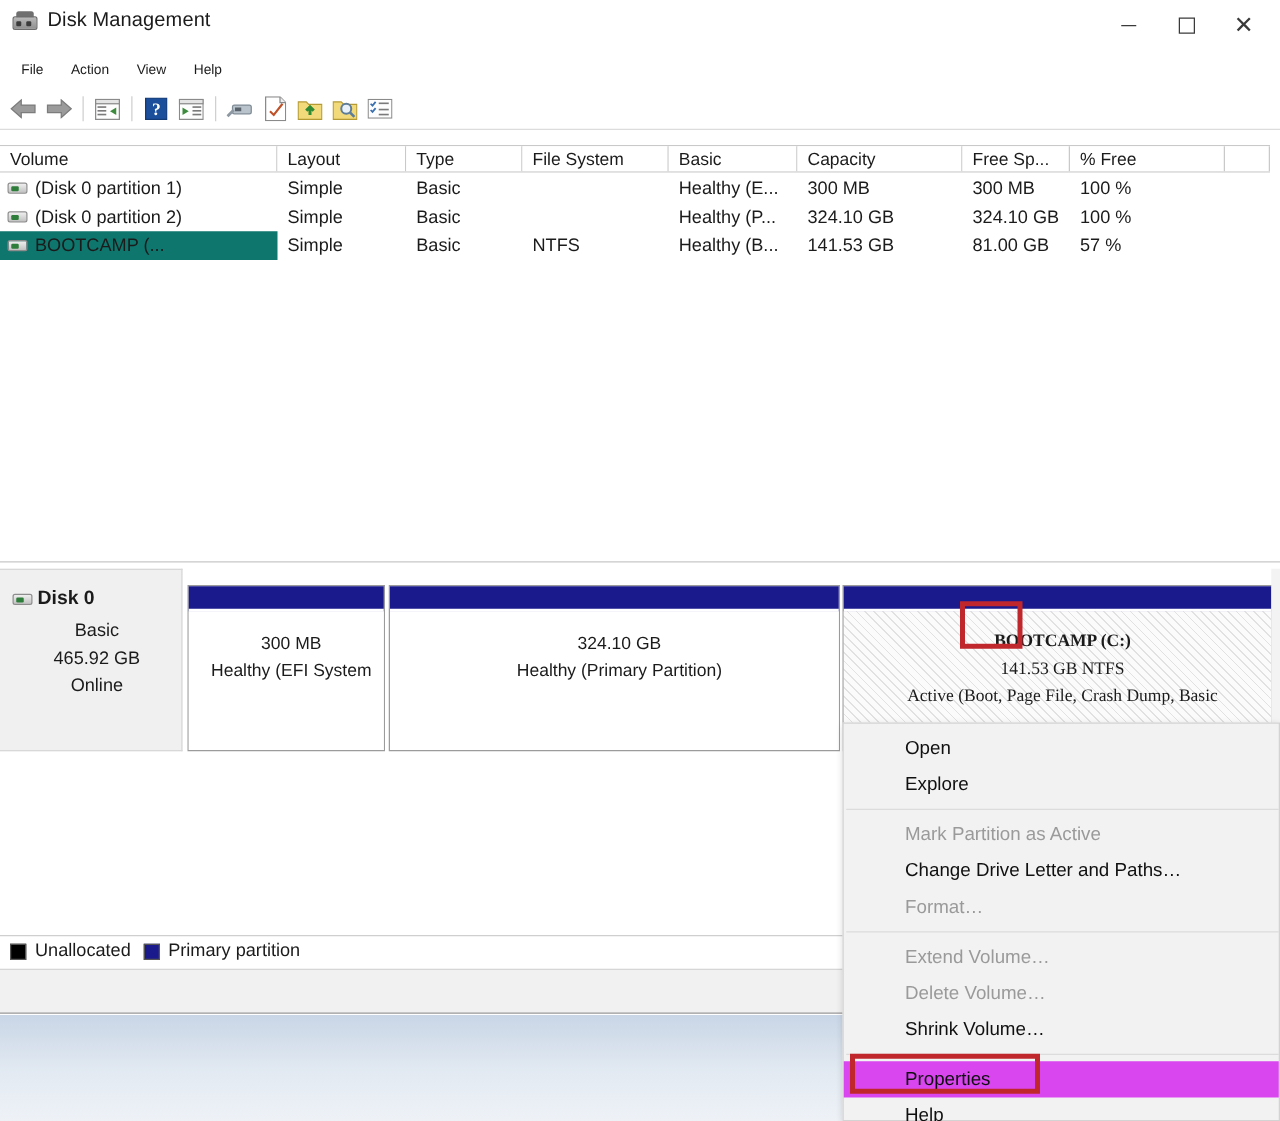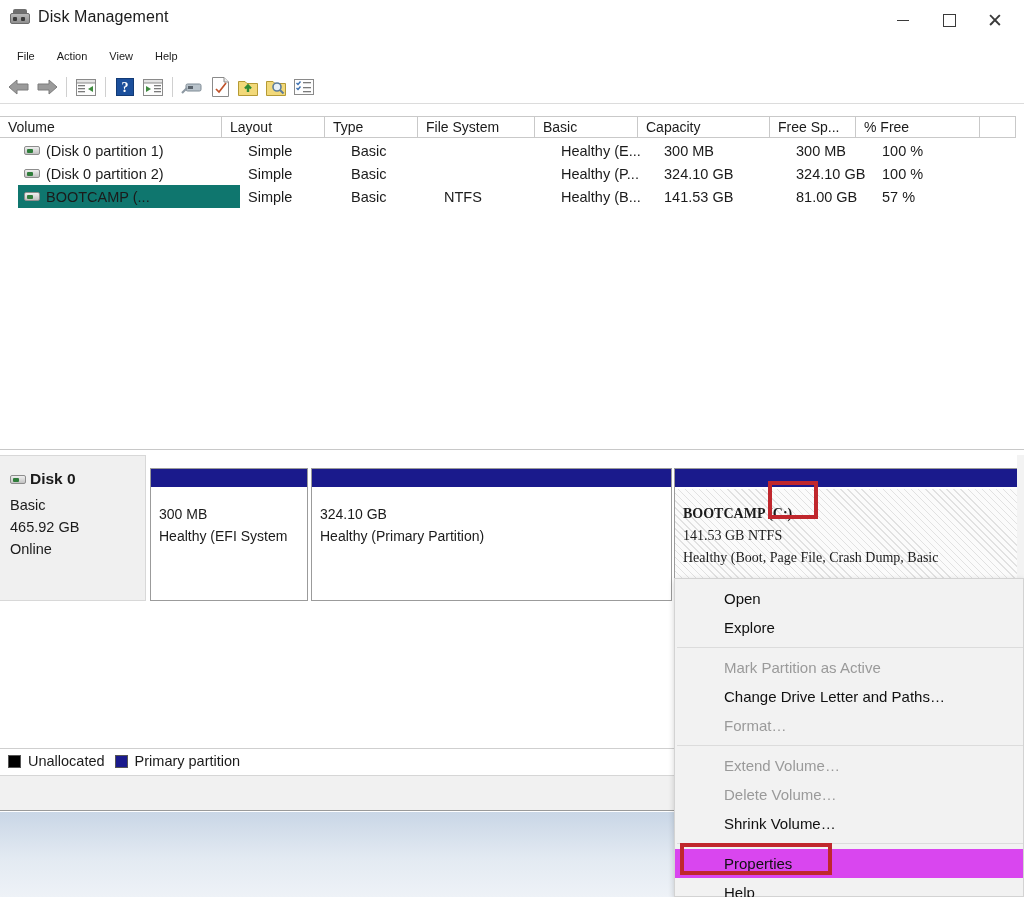--- a/index.html
+++ b/index.html
@@ -6,20 +6,21 @@
   html, body {
     width: 1024px; height: 897px;
     font-family: "Liberation Sans", sans-serif;
     background: #ffffff;
     overflow: hidden;
   }
   #app {
     position: relative;
     width: 1024px; height: 752px;
     background: #ffffff;
+    text-align: center;
   }
 
   
   .titlebar {
     position: absolute; left: 0; top: 0; width: 1024px; height: 40px;
     background: #ffffff;
   }
   .title-left {
     position: absolute; left: 10px; top: 8px;
     display: flex; align-items: center; gap: 8px;
@@ -90,21 +91,21 @@
     display: flex; background: #ffffff;
     border-top: 1px solid #c9c9c9; border-bottom: 1px solid #c9c9c9;
   }
   .hcell {
     height: 20px; display: flex; align-items: center;
     font-size: 14px; color: #1b1b1b; padding-left: 8px;
     border-right: 1px solid #c9c9c9; background: #fff;
     overflow: hidden; white-space: nowrap;
   }
   .rows { position: absolute; left: 0; top: 34px; width: 1016px; }
-  .vrow { height: 23px; display: flex; align-items: center; font-size: 14.5px; color: #1b1b1b; margin-left: 18px; }
+  .vrow { height: 23px; display: flex; align-items: center; font-size: 14.5px; color: #1b1b1b; }
   .vrow.sel .c0 { background: #0f766e; }
   .cell { height: 23px; display: flex; align-items: center; padding-left: 8px;
           white-space: nowrap; overflow: hidden; }
   .c0 { display: flex; align-items: center; gap: 6px; padding-left: 6px; }
   .vol-icon {
     width: 16px; height: 9px; flex: 0 0 auto;
     background: linear-gradient(#efefef,#c2c2c2);
     border: 1px solid #8d8d8d; border-radius: 2px; position: relative;
   }
   .vol-icon::after {
@@ -391,21 +392,21 @@
           <div class="txt">324.10 GB</div>
           <div class="txt" style="padding-top:0">Healthy (Primary Partition)</div>
         </div>
       </div>
 
       <div class="part selected" style="left:524px; width:344px;">
         <div class="bar"></div>
         <div class="body">
           <div class="txt name">BOOTCAMP (C:)</div>
           <div class="txt" style="padding-top:0">141.53 GB NTFS</div>
-          <div class="txt" style="padding-top:0">Healthy (Boot, Page File, Crash Dump, Basic</div>
+          <div class="txt" style="padding-top:0">Active (Boot, Page File, Crash Dump, Basic</div>
         </div>
       </div>
     </div>
 
     <div class="gscroll"></div>
   </div>
 
   <div class="legend">
     <div class="lg">
       <span class="sw unalloc"></span>

